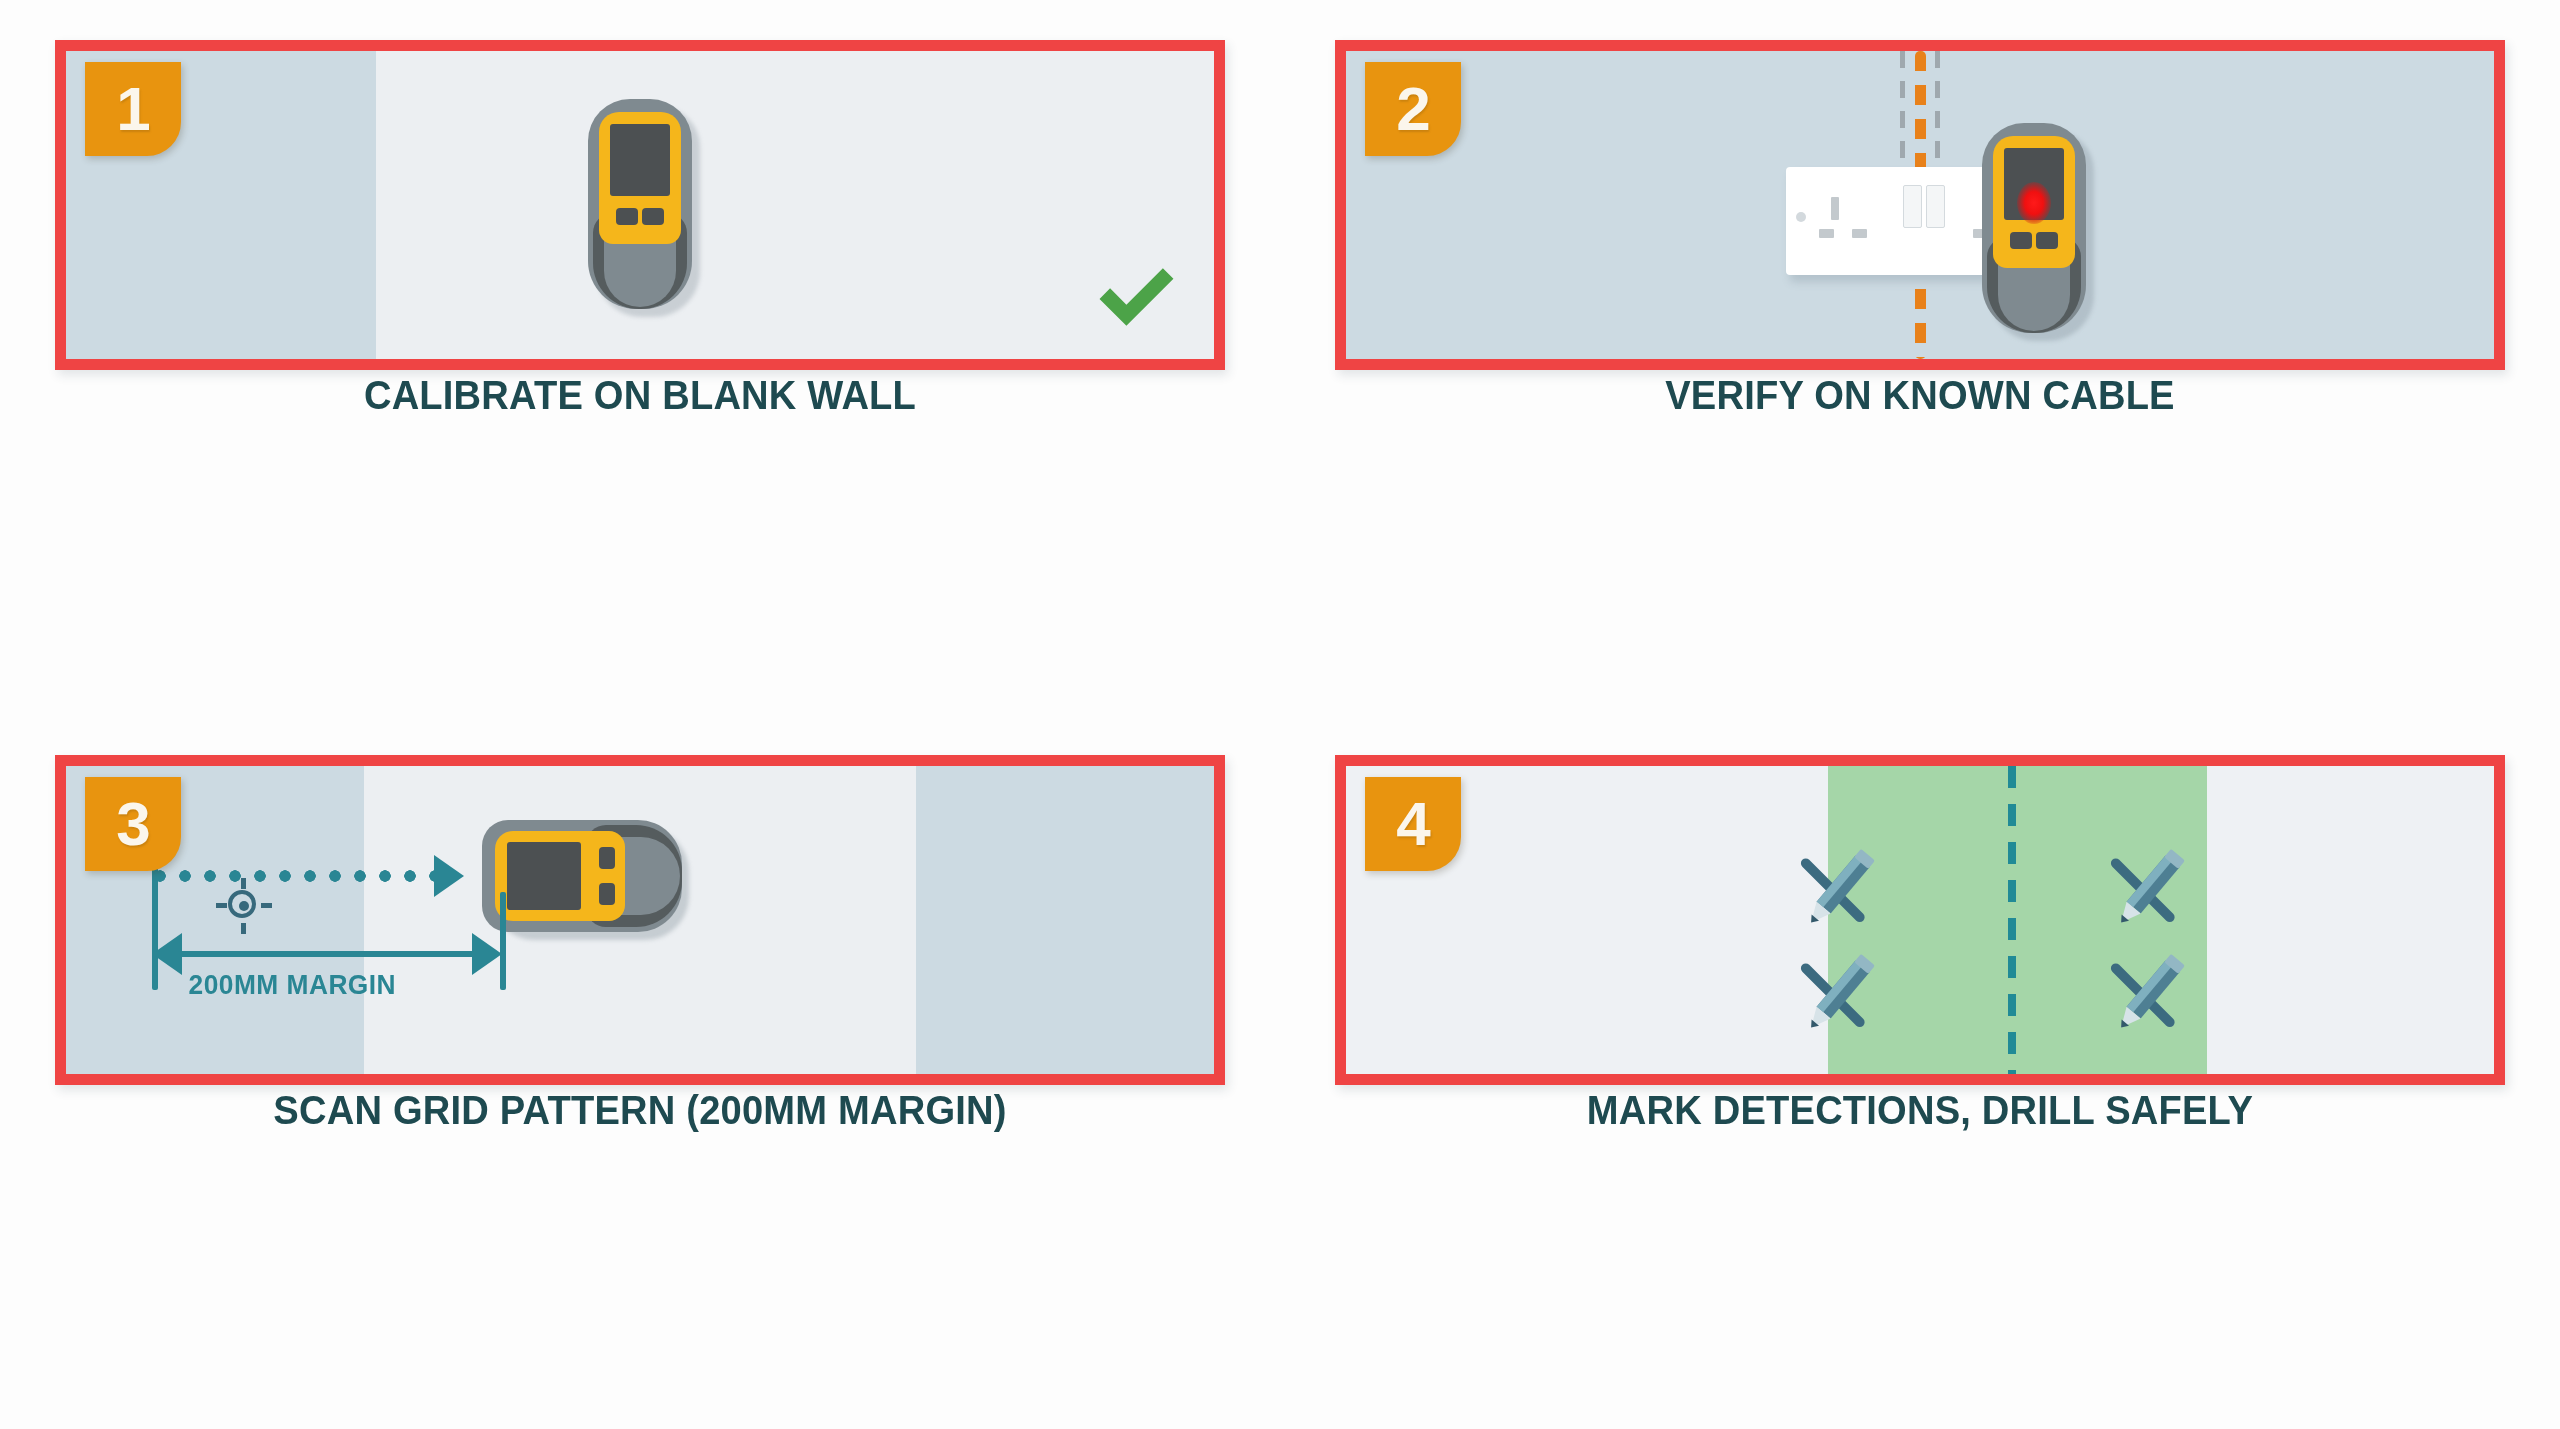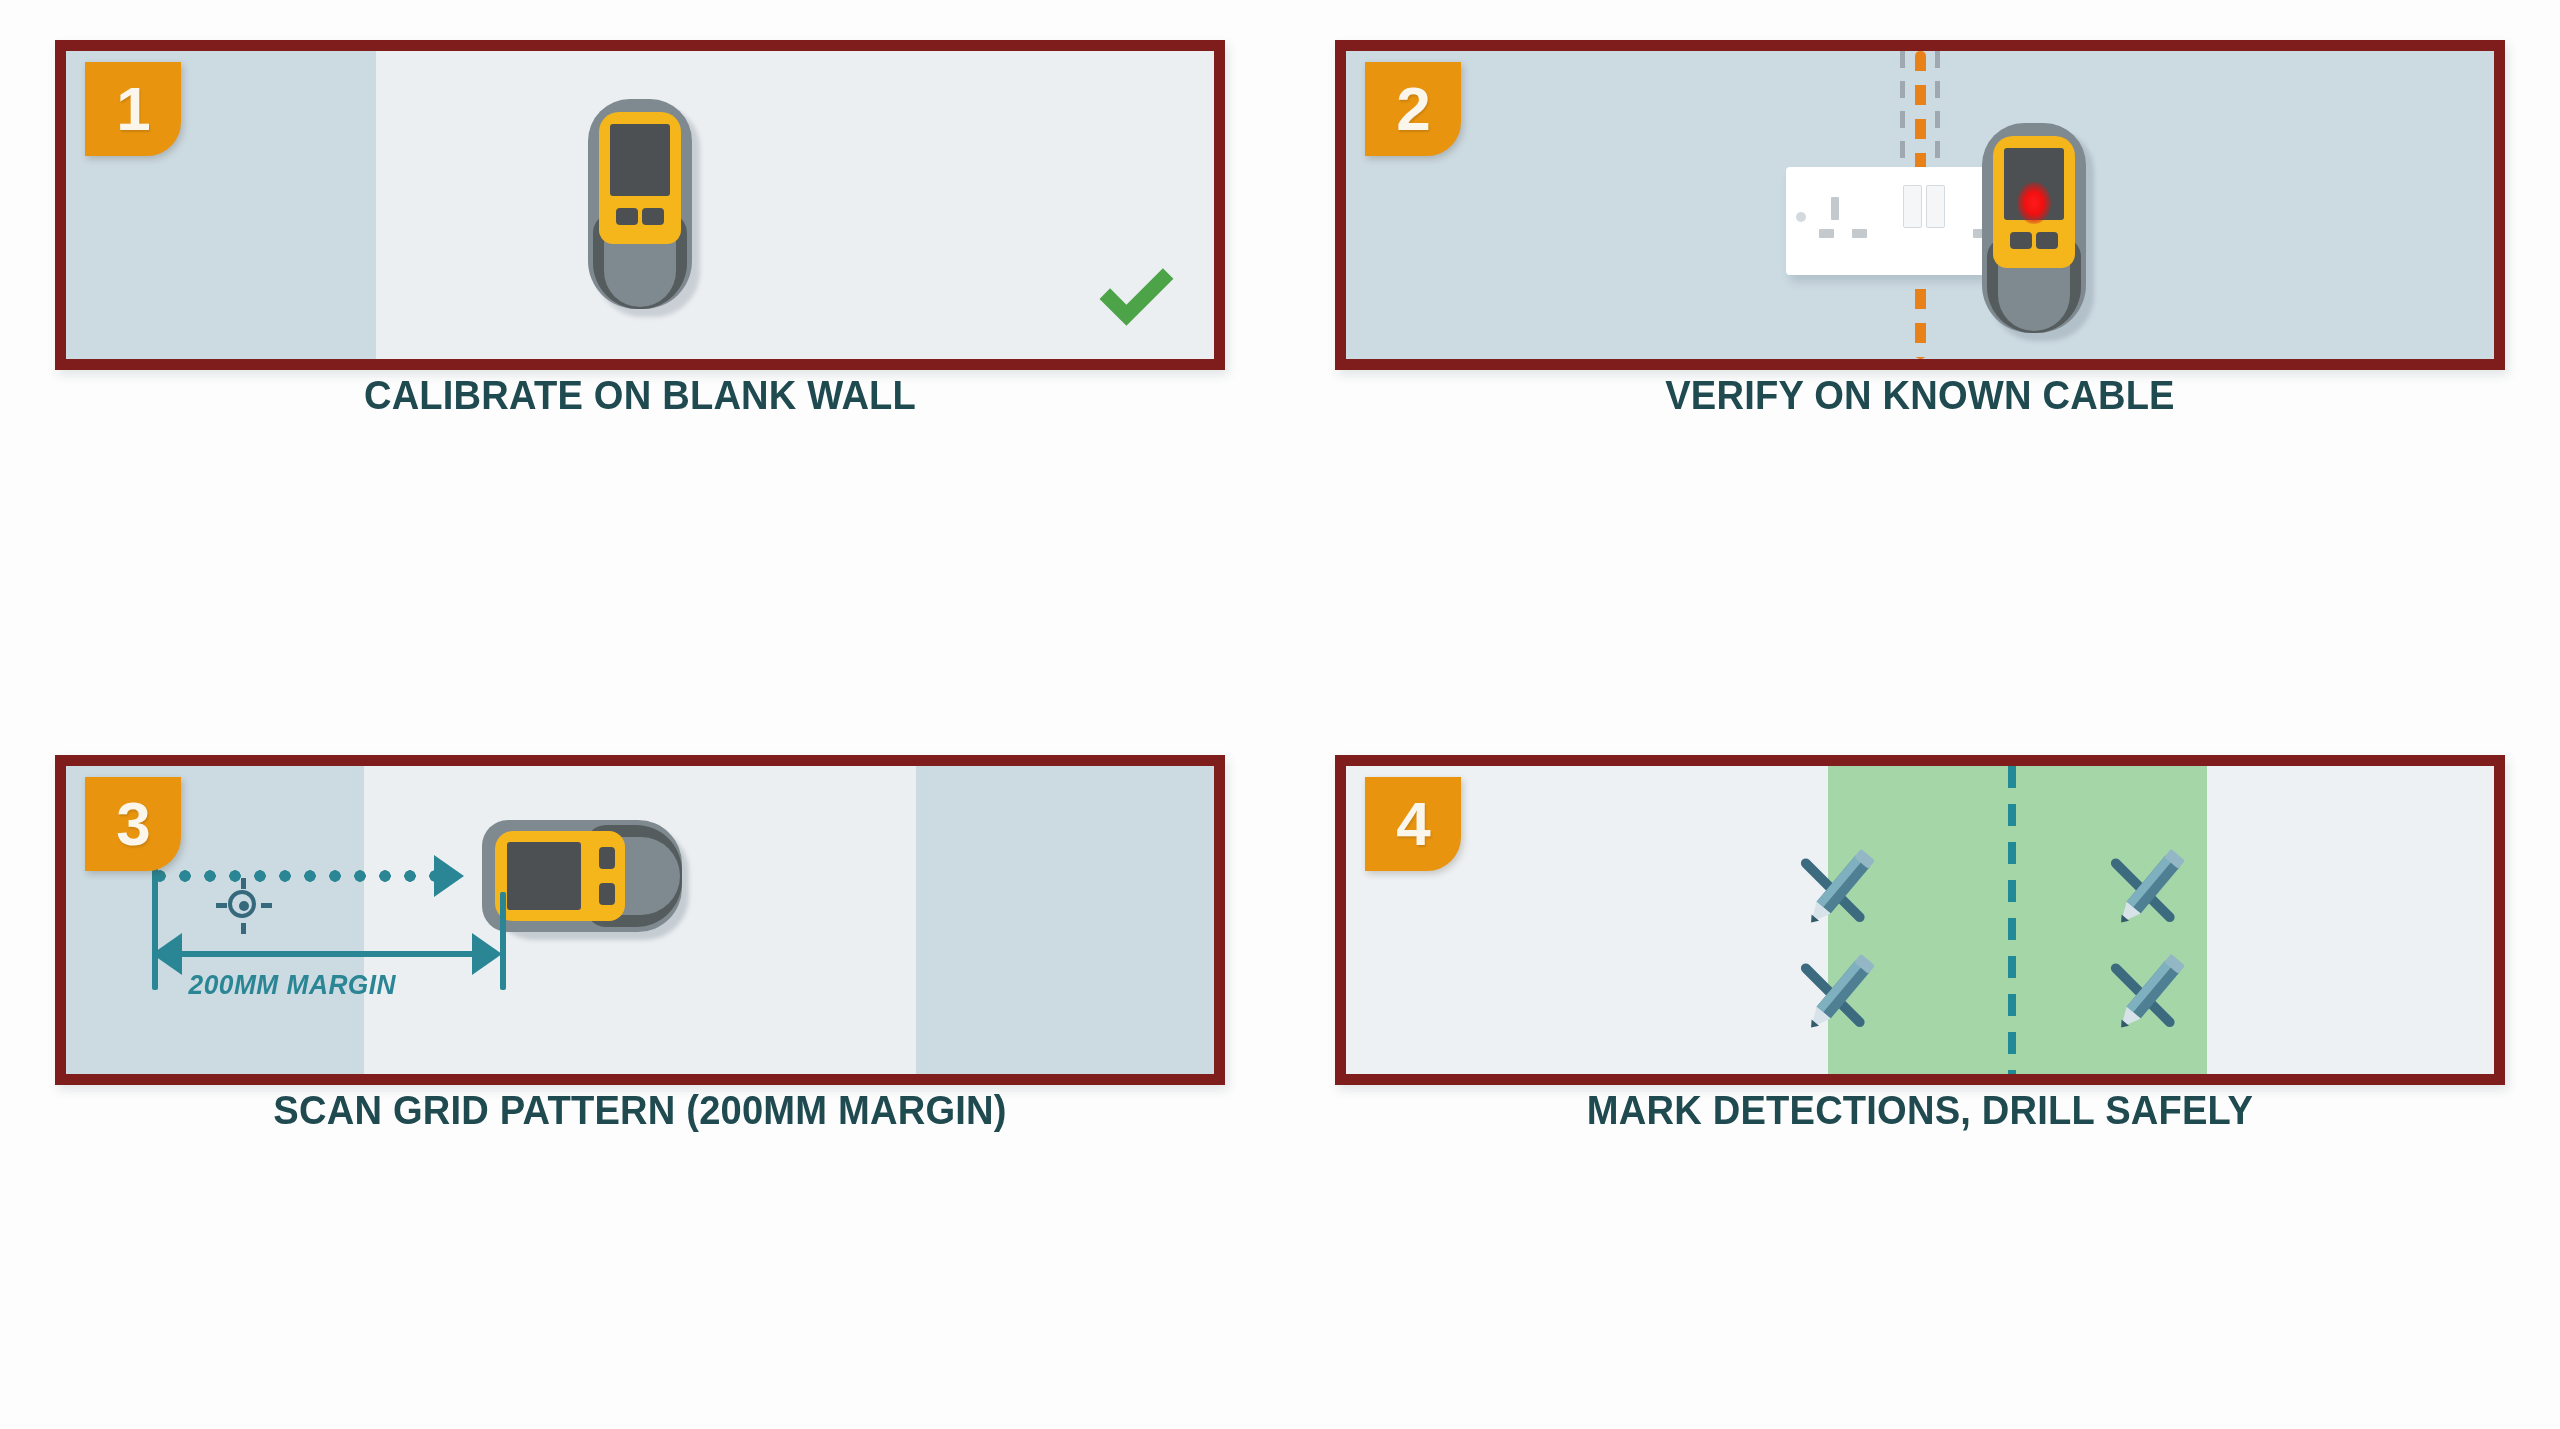--- a/index.html
+++ b/index.html
@@ -29,25 +29,24 @@
   .frame-wrap {
     position: absolute;
     left: 55px;
     right: 55px;
     top: 40px;
     height: 330px;
   }
   .frame {
     position: absolute;
     inset: 0;
-    border: 11px solid #7f1d1d;
+    border: 11px solid #ef4444;
     background: #86efac;
     overflow: hidden;
     box-shadow: 3px 5px 10px rgba(40,60,75,0.13);
-    font-style: italic;
   }
   .scene {
     position: absolute;
     inset: 0;
     overflow: hidden;
   }
   
   .wall-left {
     position: absolute;
     left: 0; top: 0; bottom: 0;

